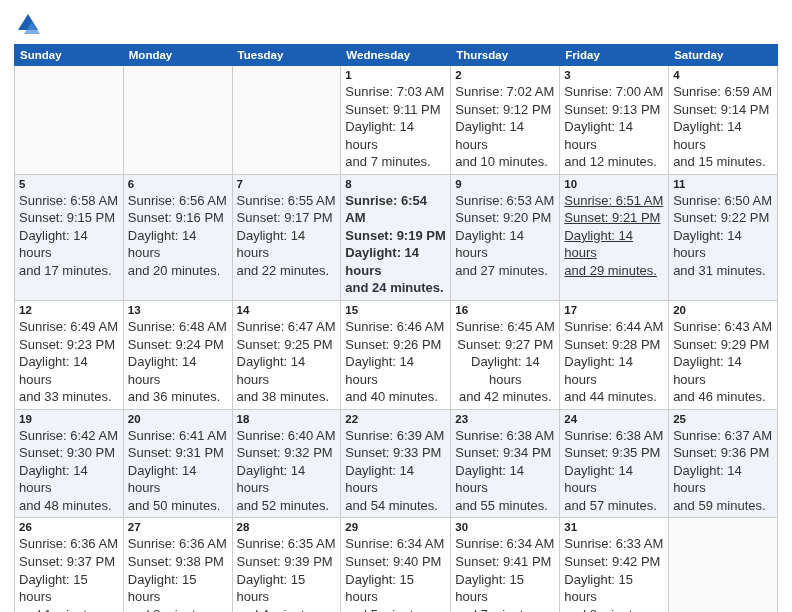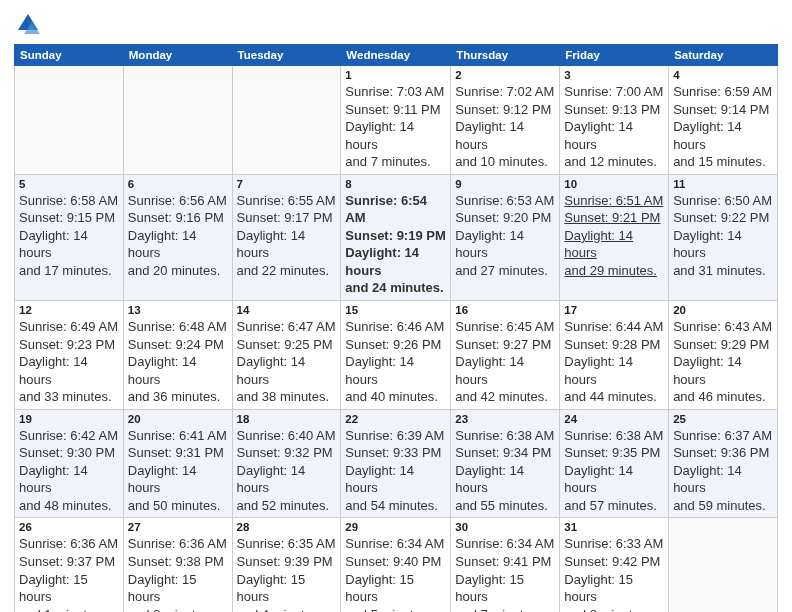--- a/index.html
+++ b/index.html
@@ -245,21 +245,21 @@
           </td>
           <td>
             <span class="day-num">15</span>
             <div class="day-info" style="white-space: pre-line;">Sunrise: 6:46 AM
 Sunset: 9:26 PM
 Daylight: 14 hours
 and 40 minutes.</div>
           </td>
           <td>
             <span class="day-num">16</span>
-            <div class="day-info" style="white-space: pre-line;">Sunrise: 6:45 AM
+            <div class="day-info" style="white-space: pre-line; text-align: center;">Sunrise: 6:45 AM
 Sunset: 9:27 PM
 Daylight: 14 hours
 and 42 minutes.</div>
           </td>
           <td>
             <span class="day-num">17</span>
             <div class="day-info" style="white-space: pre-line;">Sunrise: 6:44 AM
 Sunset: 9:28 PM
 Daylight: 14 hours
 and 44 minutes.</div>

